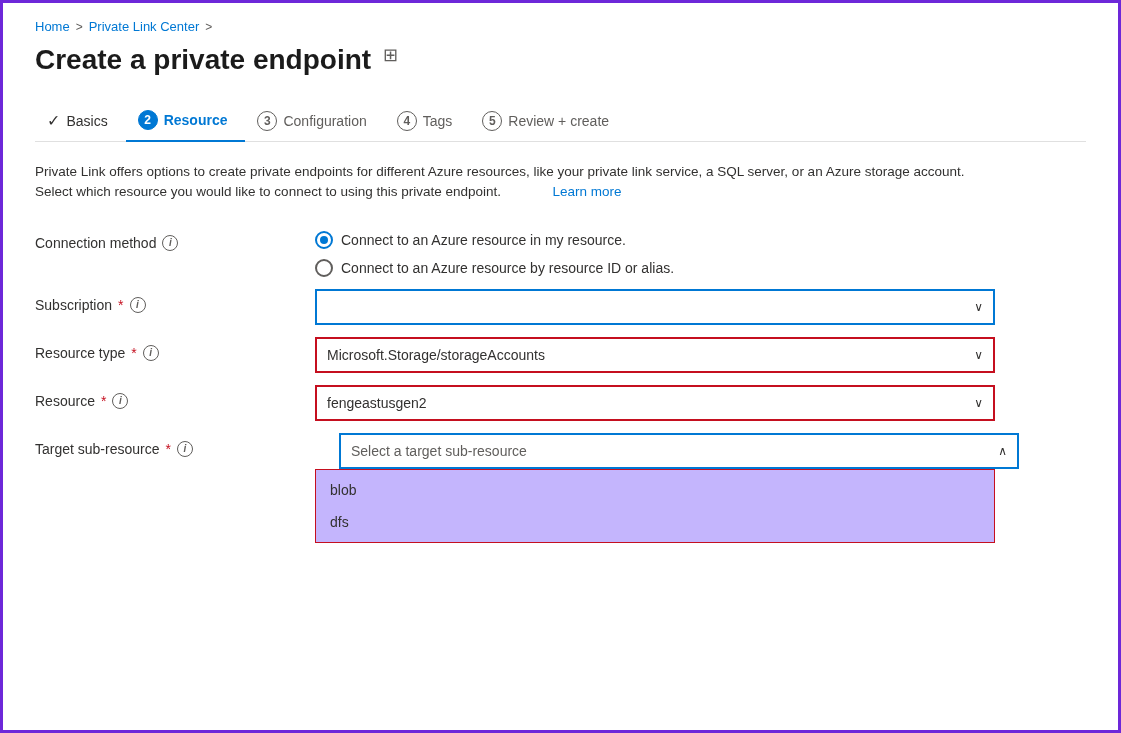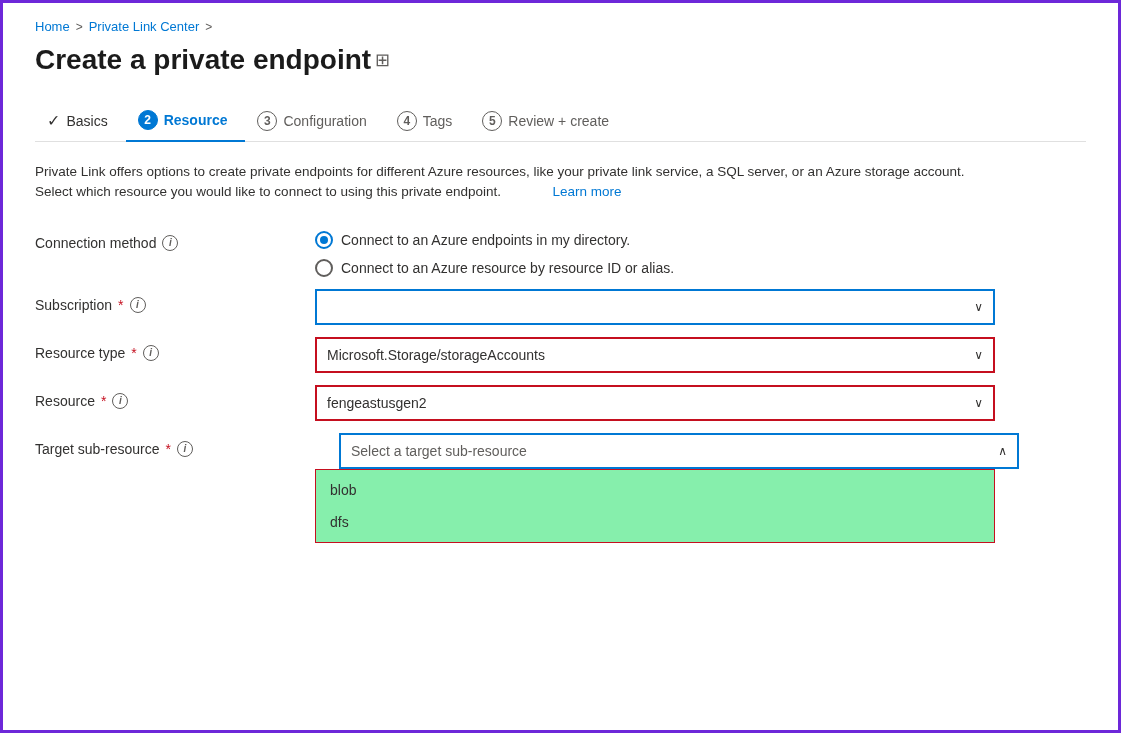--- a/index.html
+++ b/index.html
@@ -28,22 +28,21 @@
       color: #605e5c;
       font-size: 12px;
     }
     .breadcrumb a {
       color: #0078d4;
       text-decoration: none;
       cursor: pointer;
     }
     .page-title-row {
       display: flex;
-      align-items: center;
-      gap: 4px;
+      gap: 12px;
       margin-bottom: 24px;
     }
     .page-title {
       font-size: 28px;
       font-weight: 600;
       color: #1b1b1b;
     }
     .pin-icon {
       font-size: 18px;
       color: #605e5c;
@@ -224,21 +223,21 @@
       color: #323130;
     }
     
     .dropdown-open {
       border: 2px solid #0078d4;
       margin-left: 24px;
     }
     .dropdown-menu {
       width: 100%;
       border: 1px solid #c50f1f;
-      background: #86efac;
+      background: #c4b5fd;
       margin-top: 0;
       padding: 4px 0;
     }
     .dropdown-menu-item {
       padding: 8px 14px;
       font-size: 14px;
       color: #323130;
       cursor: pointer;
     }
     .target-sub-row {
@@ -301,21 +300,21 @@
   <div class="form-section">
 
     <div class="form-row">
       <div class="form-label-col">
         <span>Connection method</span>
         <span class="info-icon">i</span>
       </div>
       <div class="form-control-col radio-group">
         <div class="radio-item">
           <div class="radio-circle checked"></div>
-          <span class="radio-label">Connect to an Azure endpoints in my directory.</span>
+          <span class="radio-label">Connect to an Azure resource in my resource.</span>
         </div>
         <div class="radio-item">
           <div class="radio-circle unchecked"></div>
           <span class="radio-label">Connect to an Azure resource by resource ID or alias.</span>
         </div>
       </div>
     </div>
 
     <div class="form-row">
       <div class="form-label-col">

